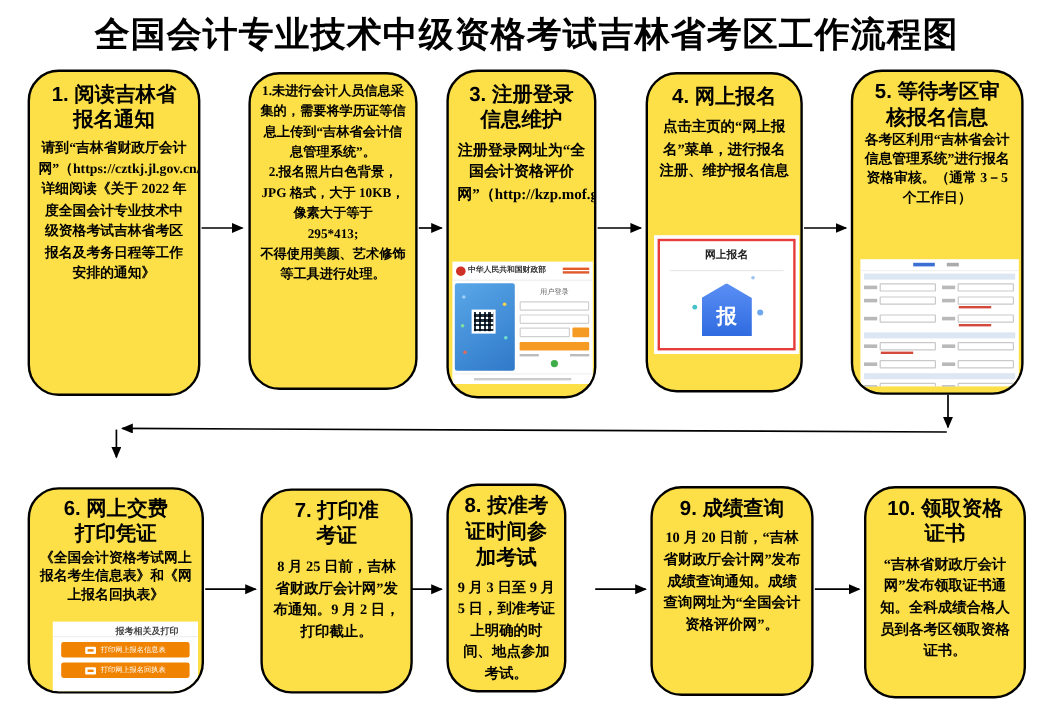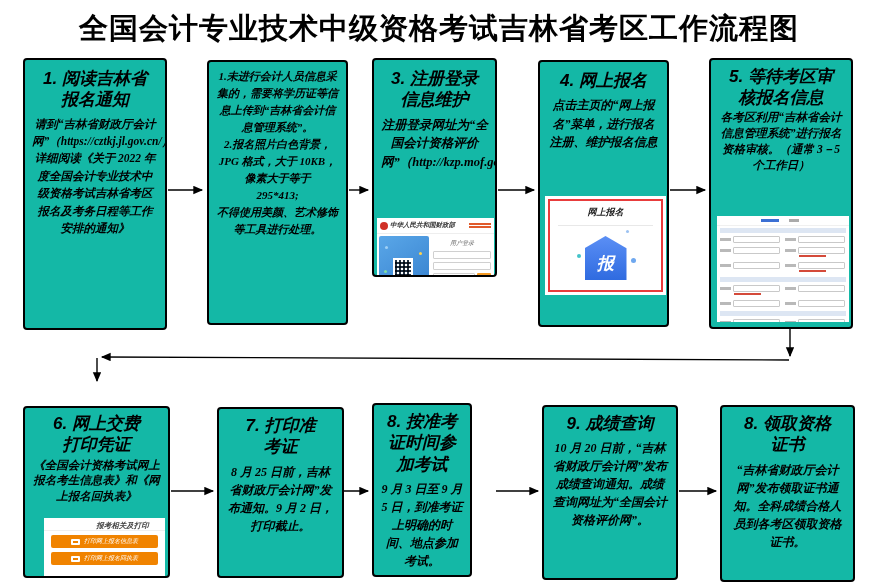--- a/index.html
+++ b/index.html
@@ -6,36 +6,36 @@
   body{
     width:878px;height:588px;position:relative;background:#ffffff;
     font-family:"Liberation Sans",sans-serif;overflow:hidden;
   }
   .main-title{
     position:absolute;top:9px;left:0;width:100%;text-align:center;
     font-size:29px;font-weight:bold;color:#000;letter-spacing:1px;
   }
   #flow-arrows{position:absolute;left:0;top:0;z-index:1;}
   .bx{
-    position:absolute;background:#14b8a6;border:2.5px solid #000;
-    border-radius:4px;box-sizing:border-box;text-align:center;color:#000;
-    z-index:2;overflow:hidden;font-style:italic;
+    position:absolute;background:#fde047;border:2.5px solid #000;
+    border-radius:26px;box-sizing:border-box;text-align:center;color:#000;
+    z-index:2;overflow:hidden;
   }
   .bx-title{
     font-weight:bold;font-size:17px;line-height:1.25;margin-top:8px;
     white-space:pre-line;
   }
   .bx-body{
     font-family:"Liberation Serif",serif;font-weight:600;white-space:pre-line;
     padding:5px 7px 0;line-height:1.5;font-size:12px;
   }
   
   #b1{left:23px;top:58px;width:144px;height:272px;}
   #b2{left:207px;top:60px;width:141px;height:265px;}
-  #b3{left:372px;top:58px;width:125px;height:219px;}
+  #b3{left:372px;top:58px;width:125px;height:274px;}
   #b4{left:538px;top:60px;width:131px;height:267px;}
   #b5{left:709px;top:58px;width:144px;height:271px;}
   #b6{left:23px;top:406px;width:147px;height:172px;}
   #b7{left:217px;top:407px;width:127px;height:171px;}
   #b8{left:372px;top:403px;width:100px;height:174px;}
   #b9{left:542px;top:405px;width:136px;height:175px;}
   #b10{left:720px;top:405px;width:135px;height:177px;}
   #b1 .bx-body{font-size:11.5px;line-height:1.52;}
   #b2 .bx-body{font-size:11px;line-height:1.55;padding-top:6px;}
   #b3 .bx-body{font-size:12.5px;}
@@ -281,16 +281,16 @@
 加考试</div>
   <div class="bx-body">9 月 3 日至 9 月 5 日，到准考证上明确的时间、地点参加考试。</div>
 </div>
 
 <div class="bx" id="b9">
   <div class="bx-title">9. 成绩查询</div>
   <div class="bx-body">10 月 20 日前，“吉林省财政厅会计网”发布成绩查询通知。成绩查询网址为“全国会计资格评价网”。</div>
 </div>
 
 <div class="bx" id="b10">
-  <div class="bx-title">8. 领取资格
+  <div class="bx-title">10. 领取资格
 证书</div>
   <div class="bx-body">“吉林省财政厅会计网”发布领取证书通知。全科成绩合格人员到各考区领取资格证书。</div>
 </div>
 
 </body></html>

